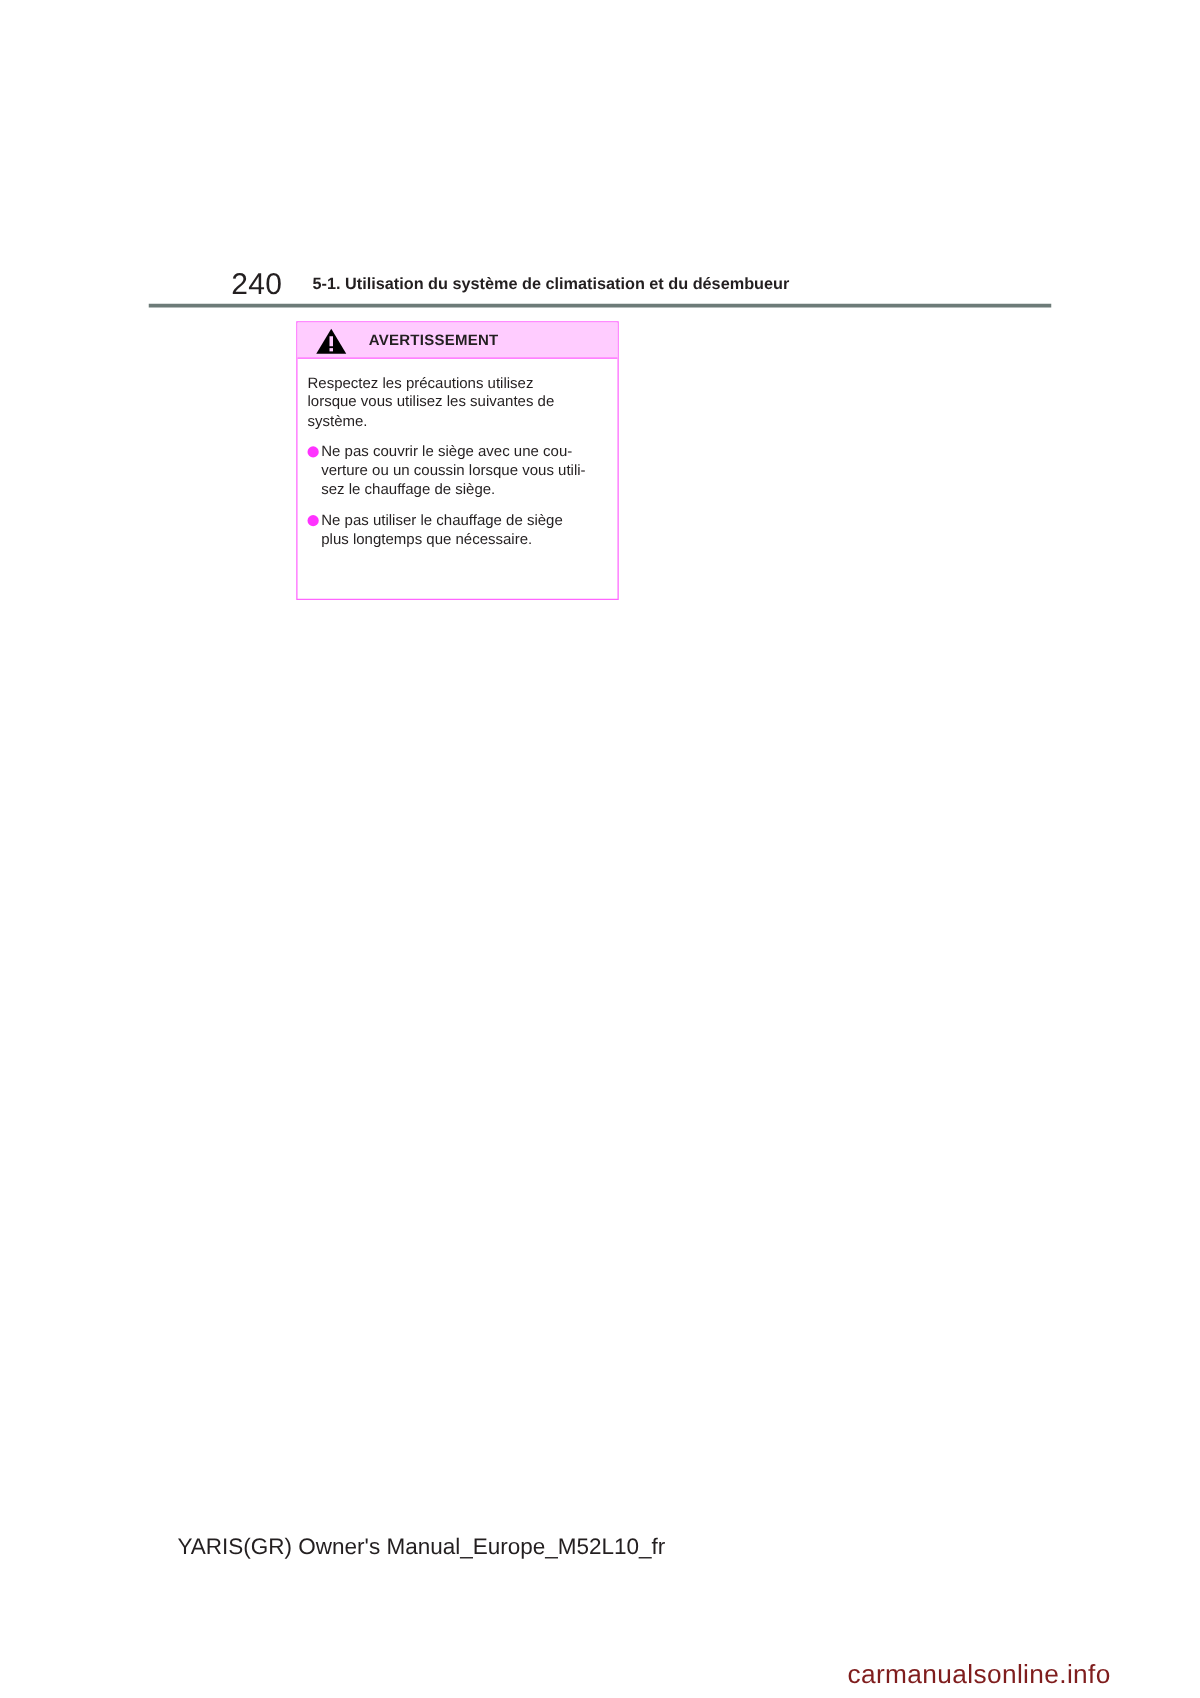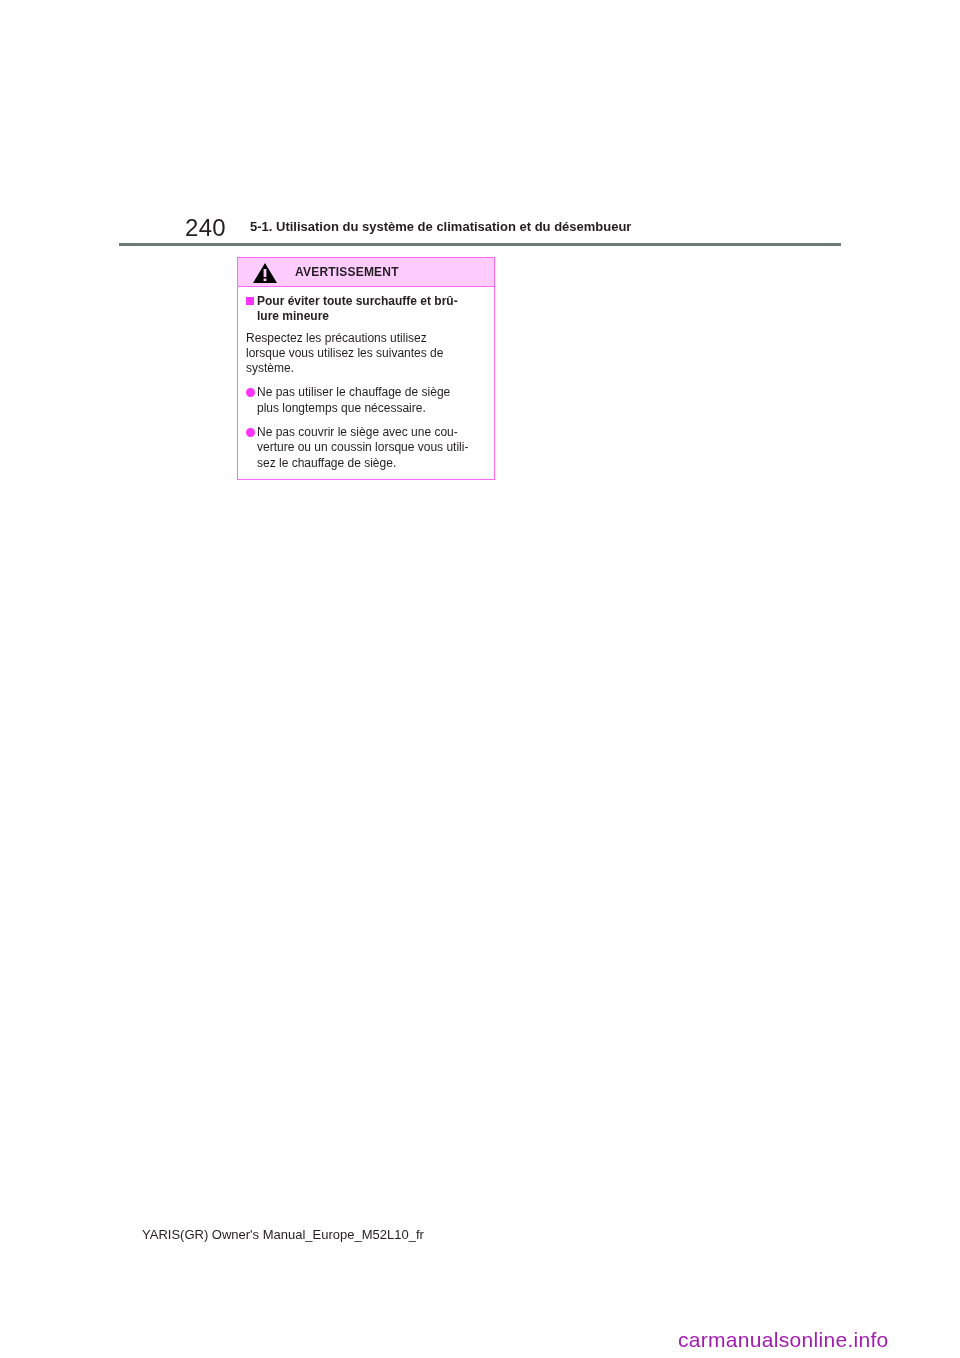--- a/index.html
+++ b/index.html
@@ -12,58 +12,53 @@
               border:1.5px solid #ff66ff; box-sizing:border-box;margin-left:28px; }
   .warn-head { height:28px; background:#ffccff; border-bottom:1.5px solid #ff66ff; position:relative; }
   .warn-icon { position:absolute; left:14px; top:4px; width:26px; height:22px; }
   .warn-label { position:absolute; left:57px; top:7px; font-size:12px; font-weight:bold; letter-spacing:0.2px; }
   .warn-body { padding:6px 8px 0 8px; font-size:12px; line-height:15.3px; }
   .sub-head { position:relative; padding-left:11px; font-weight:bold; margin-top:1px; }
   .sq { position:absolute; left:0; top:3px; width:8px; height:8px; background:#ff33ff; }
   .para { margin-top:6px; }
   .bullet { position:relative; padding-left:11px; margin-top:9px; }
   .dot { position:absolute; left:0; top:3px; width:9px; height:9px; border-radius:50%; background:#ff33ff; }
-  .footer { position:absolute; left:142px; top:1227px; font-size:13px; }
-  .watermark { position:absolute; left:678px; top:1328px; font-size:21px; color:#a21caf; letter-spacing:0.3px; }
+  .footer { position:absolute; left:142px; top:1227px; font-size:18px; }
+  .watermark { position:absolute; left:678px; top:1328px; font-size:21px; color:#7f1d1d; letter-spacing:0.3px; }
 </style>
 </head>
 <body>
 
 <div class="page-num">240</div>
 <div class="section-title">5-1. Utilisation du système de climatisation et du désembueur</div>
 <div class="header-rule"></div>
 
 <div class="warn-box">
   <div class="warn-head">
     <svg class="warn-icon" viewBox="0 0 26 22">
       <polygon points="13,1 25,21 1,21" fill="#000"></polygon>
       <rect x="11.6" y="7" width="2.8" height="8" fill="#ffccff"></rect>
       <rect x="11.6" y="16.5" width="2.8" height="2.6" fill="#ffccff"></rect>
     </svg>
     <span class="warn-label">AVERTISSEMENT</span>
   </div>
   <div class="warn-body">
-    <div class="sub-head">
-      <span class="sq"></span>
-      <div>Pour éviter toute surchauffe et brû-</div>
-      <div>lure mineure</div>
-    </div>
     <div class="para">
       <div>Respectez les précautions utilisez</div>
       <div>lorsque vous utilisez les suivantes de</div>
       <div>système.</div>
     </div>
     <div class="bullet">
       <span class="dot"></span>
-      <div>Ne pas utiliser le chauffage de siège</div>
-      <div>plus longtemps que nécessaire.</div>
+      <div>Ne pas couvrir le siège avec une cou-</div>
+      <div>verture ou un coussin lorsque vous utili-</div>
+      <div>sez le chauffage de siège.</div>
     </div>
     <div class="bullet">
       <span class="dot"></span>
-      <div>Ne pas couvrir le siège avec une cou-</div>
-      <div>verture ou un coussin lorsque vous utili-</div>
-      <div>sez le chauffage de siège.</div>
+      <div>Ne pas utiliser le chauffage de siège</div>
+      <div>plus longtemps que nécessaire.</div>
     </div>
   </div>
 </div>
 
 <div class="footer">YARIS(GR) Owner's Manual_Europe_M52L10_fr</div>
 <div class="watermark">carmanualsonline.info</div>
 
 </body></html>

